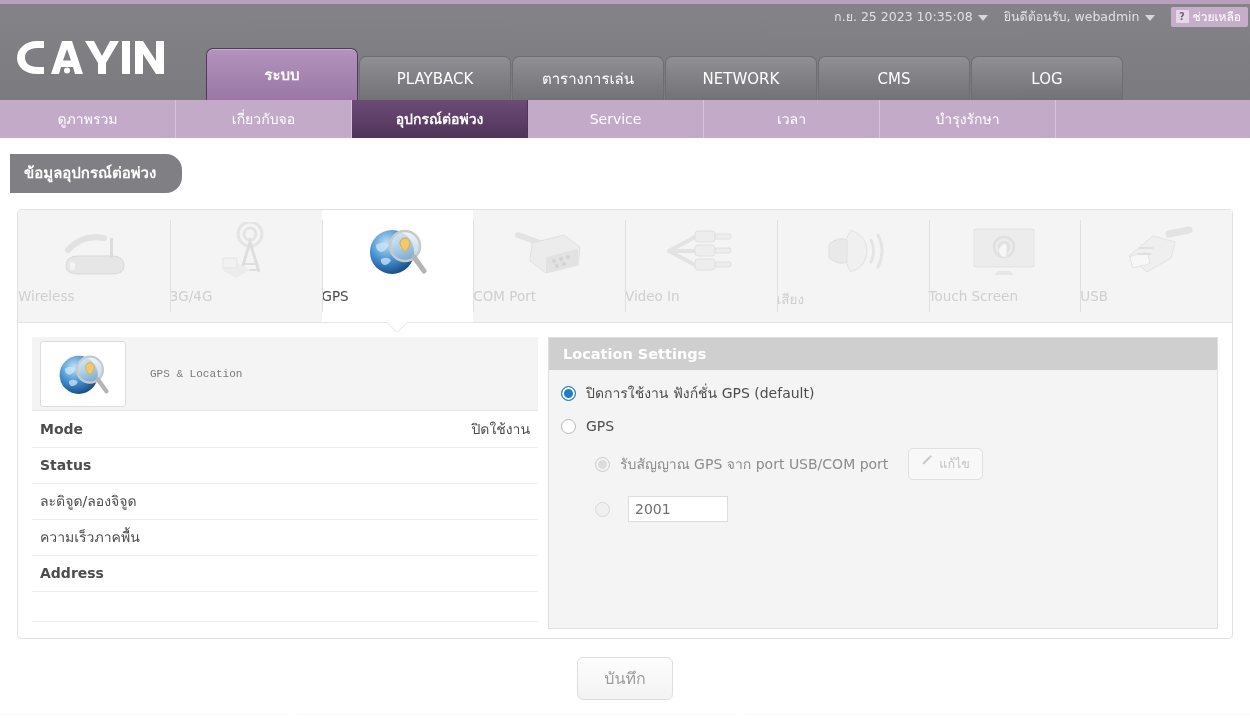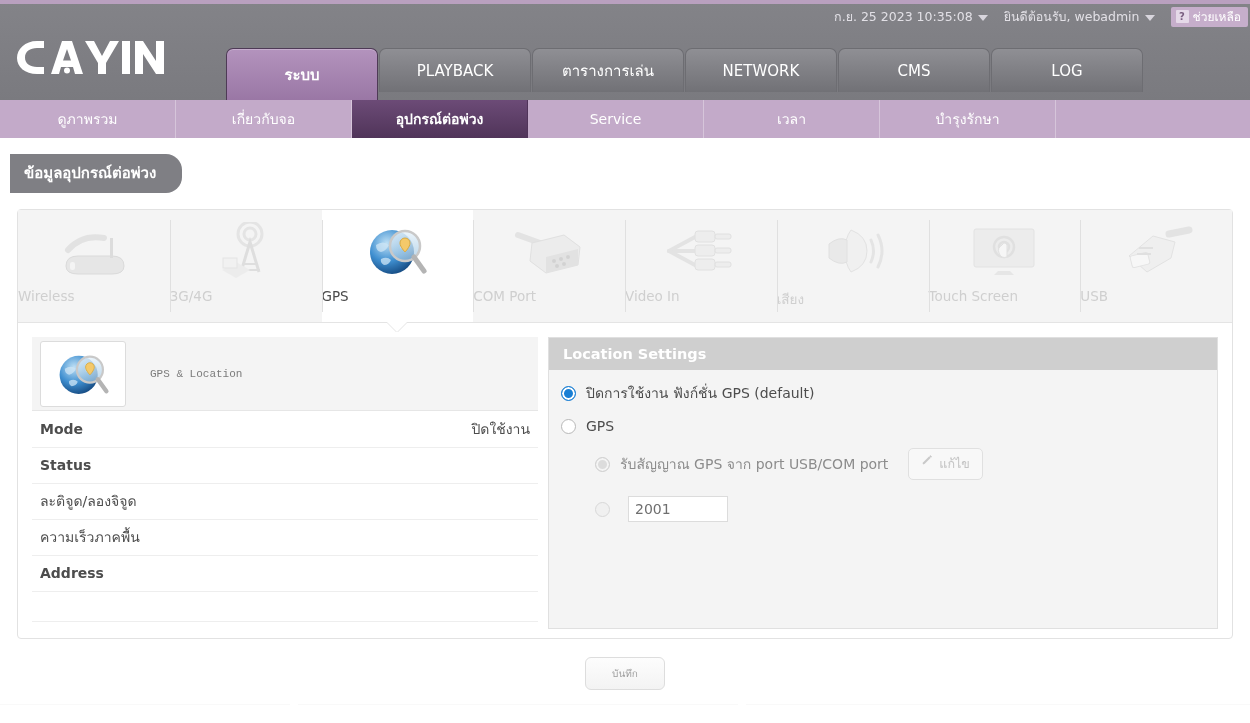--- a/index.html
+++ b/index.html
@@ -64,23 +64,23 @@
     width: 13px; height: 13px;
     background: #e5d9e8;
     color: #7a5f80;
     font-size: 10px; font-weight: bold;
     border-radius: 1px;
   }
 
   
   .main-tabs {
     position: absolute;
-    left: 182px; bottom: 0;
+    left: 162px; bottom: 0;
     display: flex;
-    align-items: flex-start;
+    align-items: flex-end;
     height: 52px;
     padding-left: 44px;
   }
   .main-tab {
     height: 44px;
     min-width: 152px;
     padding: 0 16px;
     display: flex; align-items: center; justify-content: center;
     color: #ffffff;
     font-size: 15px;
@@ -307,21 +307,21 @@
   
   .footer-actions {
     display: flex; justify-content: center;
     margin-top: 18px;
   }
   .save-btn {
     border: 1px solid #dddddd;
     background: linear-gradient(#fdfdfd, #f3f3f3);
     border-radius: 6px;
     padding: 8px 26px;
-    font-size: 10px;
+    font-size: 16px;
     color: #9d9d9d;
     cursor: pointer;
     font-family: "DejaVu Sans", "Liberation Sans", sans-serif;
   }
   .ghost-row {
     margin-top: 14px;
     height: 12px;
     display: flex;
     opacity: 0.30;
   }

